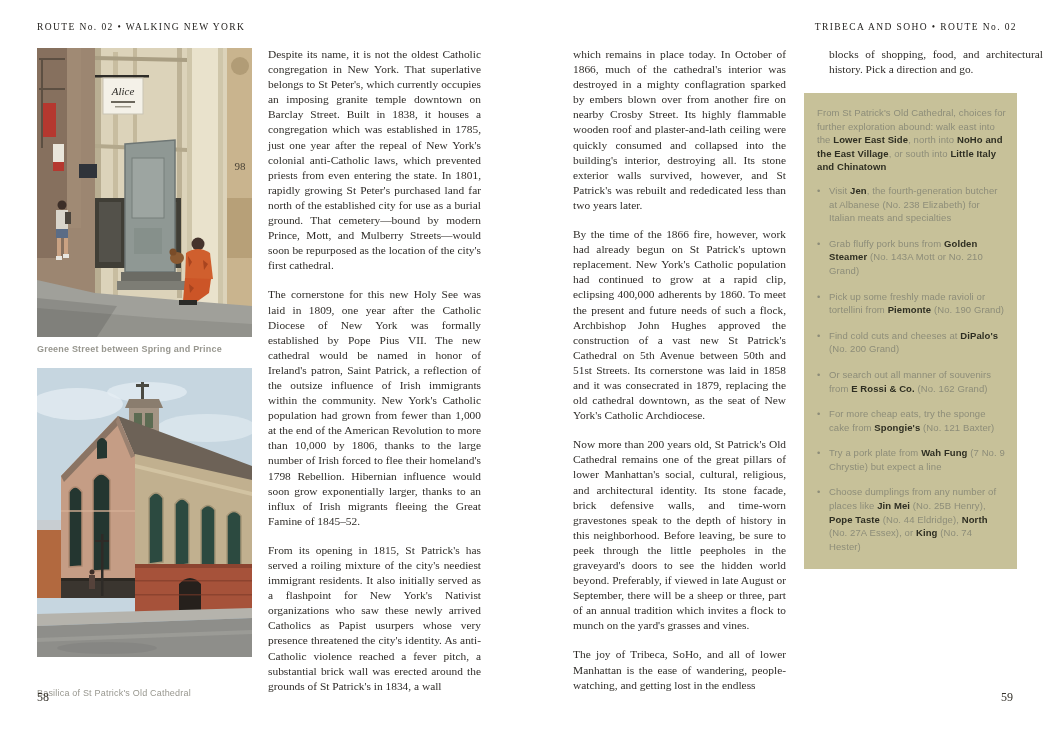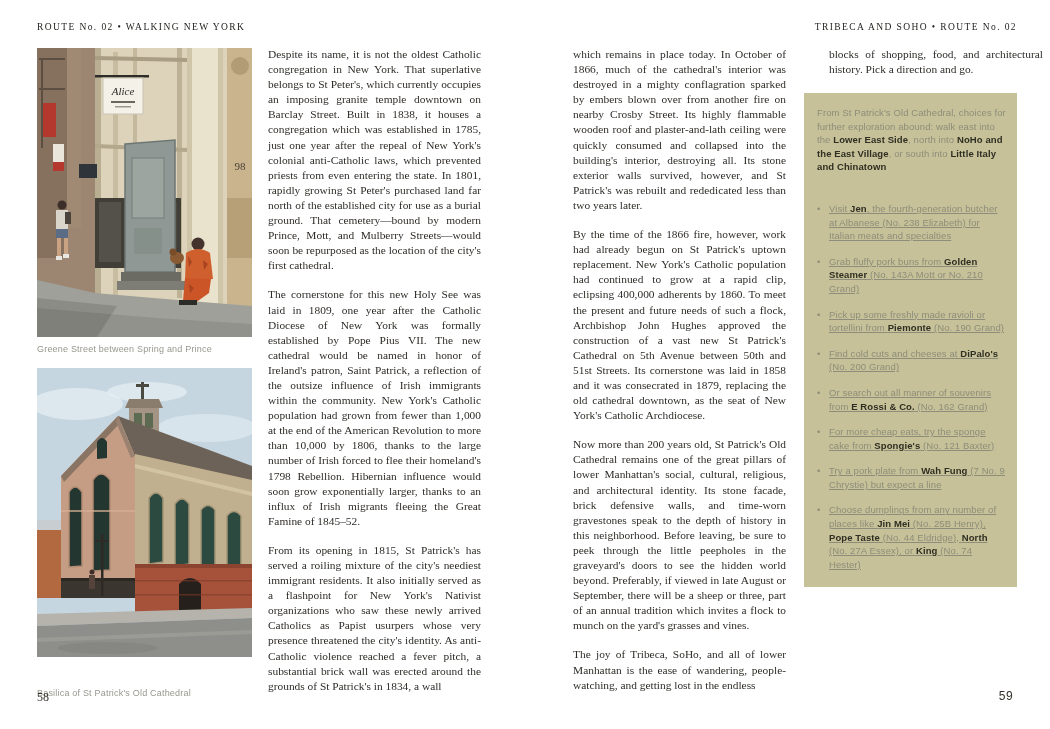--- a/index.html
+++ b/index.html
@@ -7,41 +7,41 @@
           font-family:"Liberation Serif", serif;color:#2f2c28;}
   .running-header{position:absolute;top:22px;font-size:9.5px;letter-spacing:1.4px;
           color:#1f1d1a;font-family:"Liberation Serif", serif;white-space:nowrap;}
   .header-left{left:37px;}
   .header-right{right:33px;text-align:right;}
   .photo{position:absolute;left:37px;width:215px;height:289px;margin:0;padding:0;overflow:hidden;}
   .photo1{top:48px;}
   .photo2{top:368px;}
   .caption{position:absolute;left:37px;width:215px;font-family:"Liberation Sans", sans-serif;
           font-size:9px;color:#98978f;letter-spacing:.2px;}
-  .caption1{top:344px;}
+  .caption1{top:344px;font-weight:bold;}
   .caption2{top:664px;margin-top:24px;}
   .col{position:absolute;top:47px;width:213px;font-size:11.4px;line-height:15.1px;
           text-align:justify;text-justify:inter-word;}
   .col p{margin:0 0 14px 0;}
   .col1{left:268px;}
   .col2{left:573px;}
   .col3{left:805px;width:214px;margin-left:24px;}
   .sidebar{position:absolute;left:804px;top:93px;width:213px;box-sizing:border-box;
           padding:13px 11px 16px 13px;background:var(--sidebar-bg,#c7c199);
           font-family:"Liberation Sans", sans-serif;font-size:9.5px;line-height:13.6px;
           color:var(--sidebar-text,#8d8d79);letter-spacing:.1px;}
   .sidebar .b{color:var(--sidebar-bold,#2e2e22);font-weight:bold;}
-  .sidebar-intro{margin-bottom:28px;}
+  .sidebar-intro{margin-bottom:10px;}
   .bullet-row{display:flex;margin-top:12px;}
   .bullet-row:first-child{margin-top:0;}
   .bullet-marker{flex:0 0 12px;color:var(--sidebar-text,#8d8d79);}
-  .bullet-text{flex:1 1 auto;text-decoration:underline;}
+  .bullet-text{flex:1 1 auto;}
   .page-num{position:absolute;top:690px;font-size:12px;color:#333029;}
   .page-num-left{left:37px;}
-  .page-num-right{right:37px;font-family:Liberation Mono, monospace;}
+  .page-num-right{right:37px;}
 </style>
 </head>
 <body>
 
 <div class="spread">
 
   <div class="running-header header-left">ROUTE No. 02 • WALKING NEW YORK</div>
   <div class="running-header header-right">TRIBECA AND SOHO • ROUTE No. 02</div>
 
   <figure class="photo photo1">

